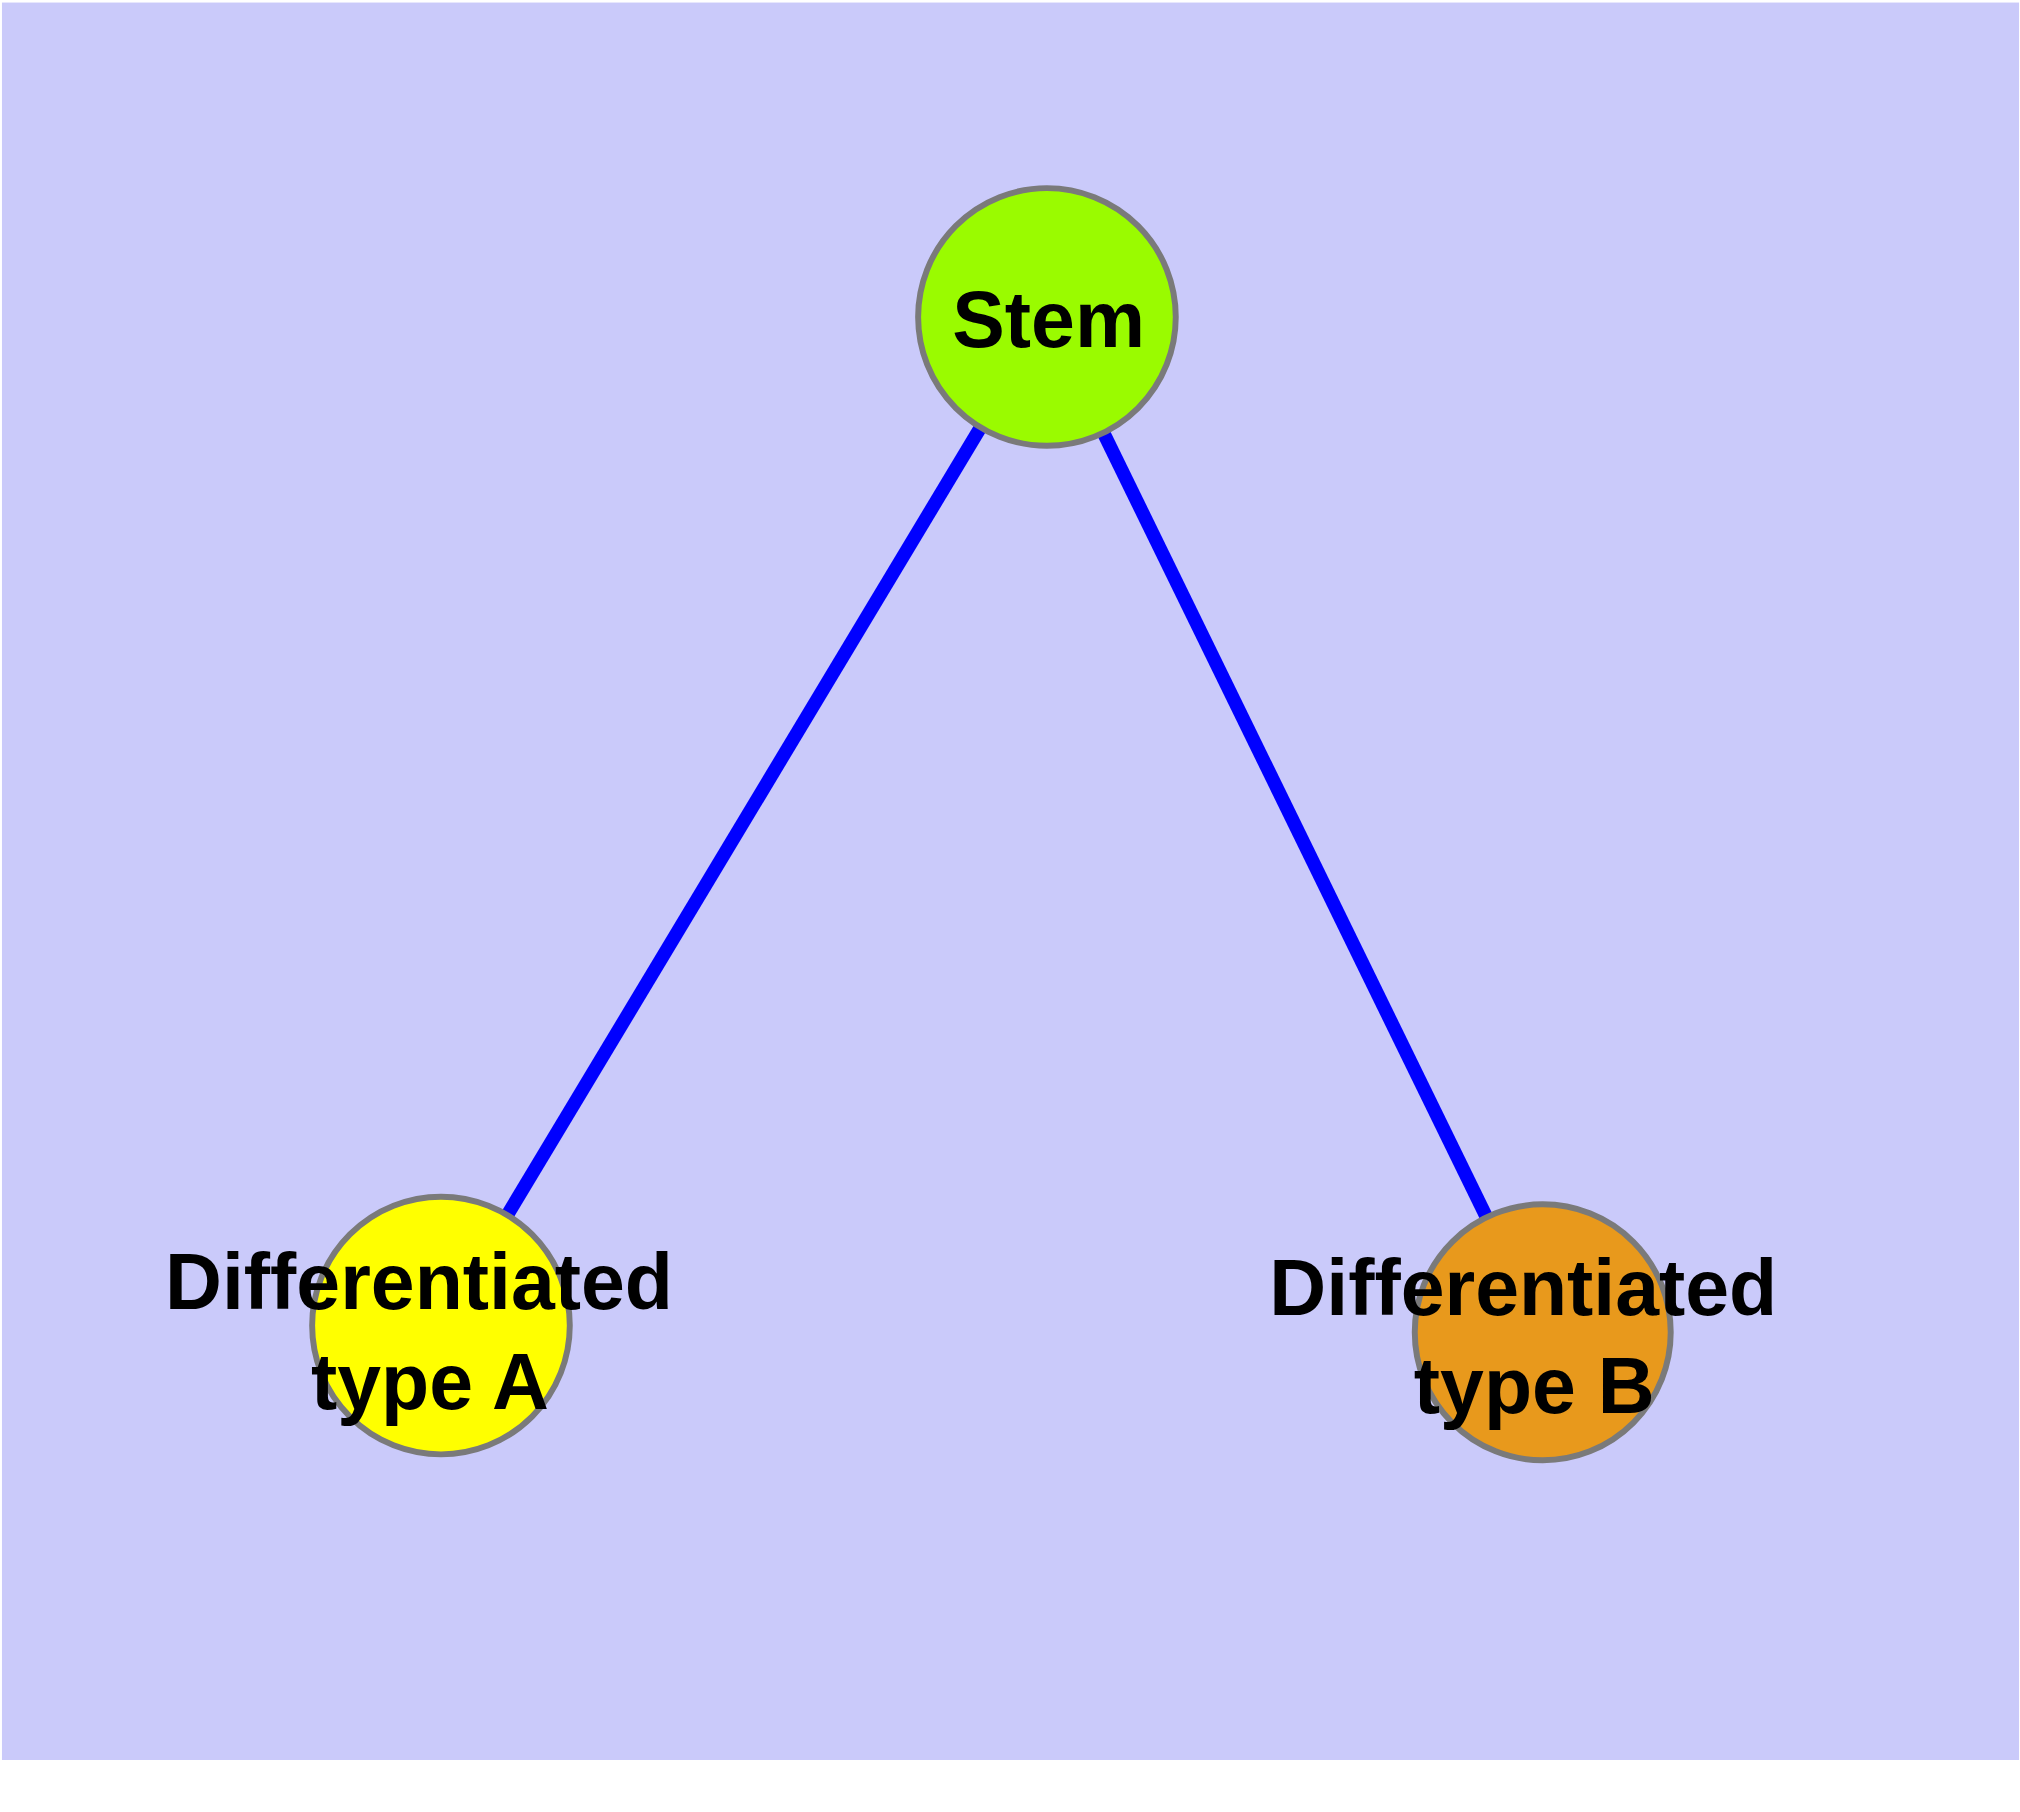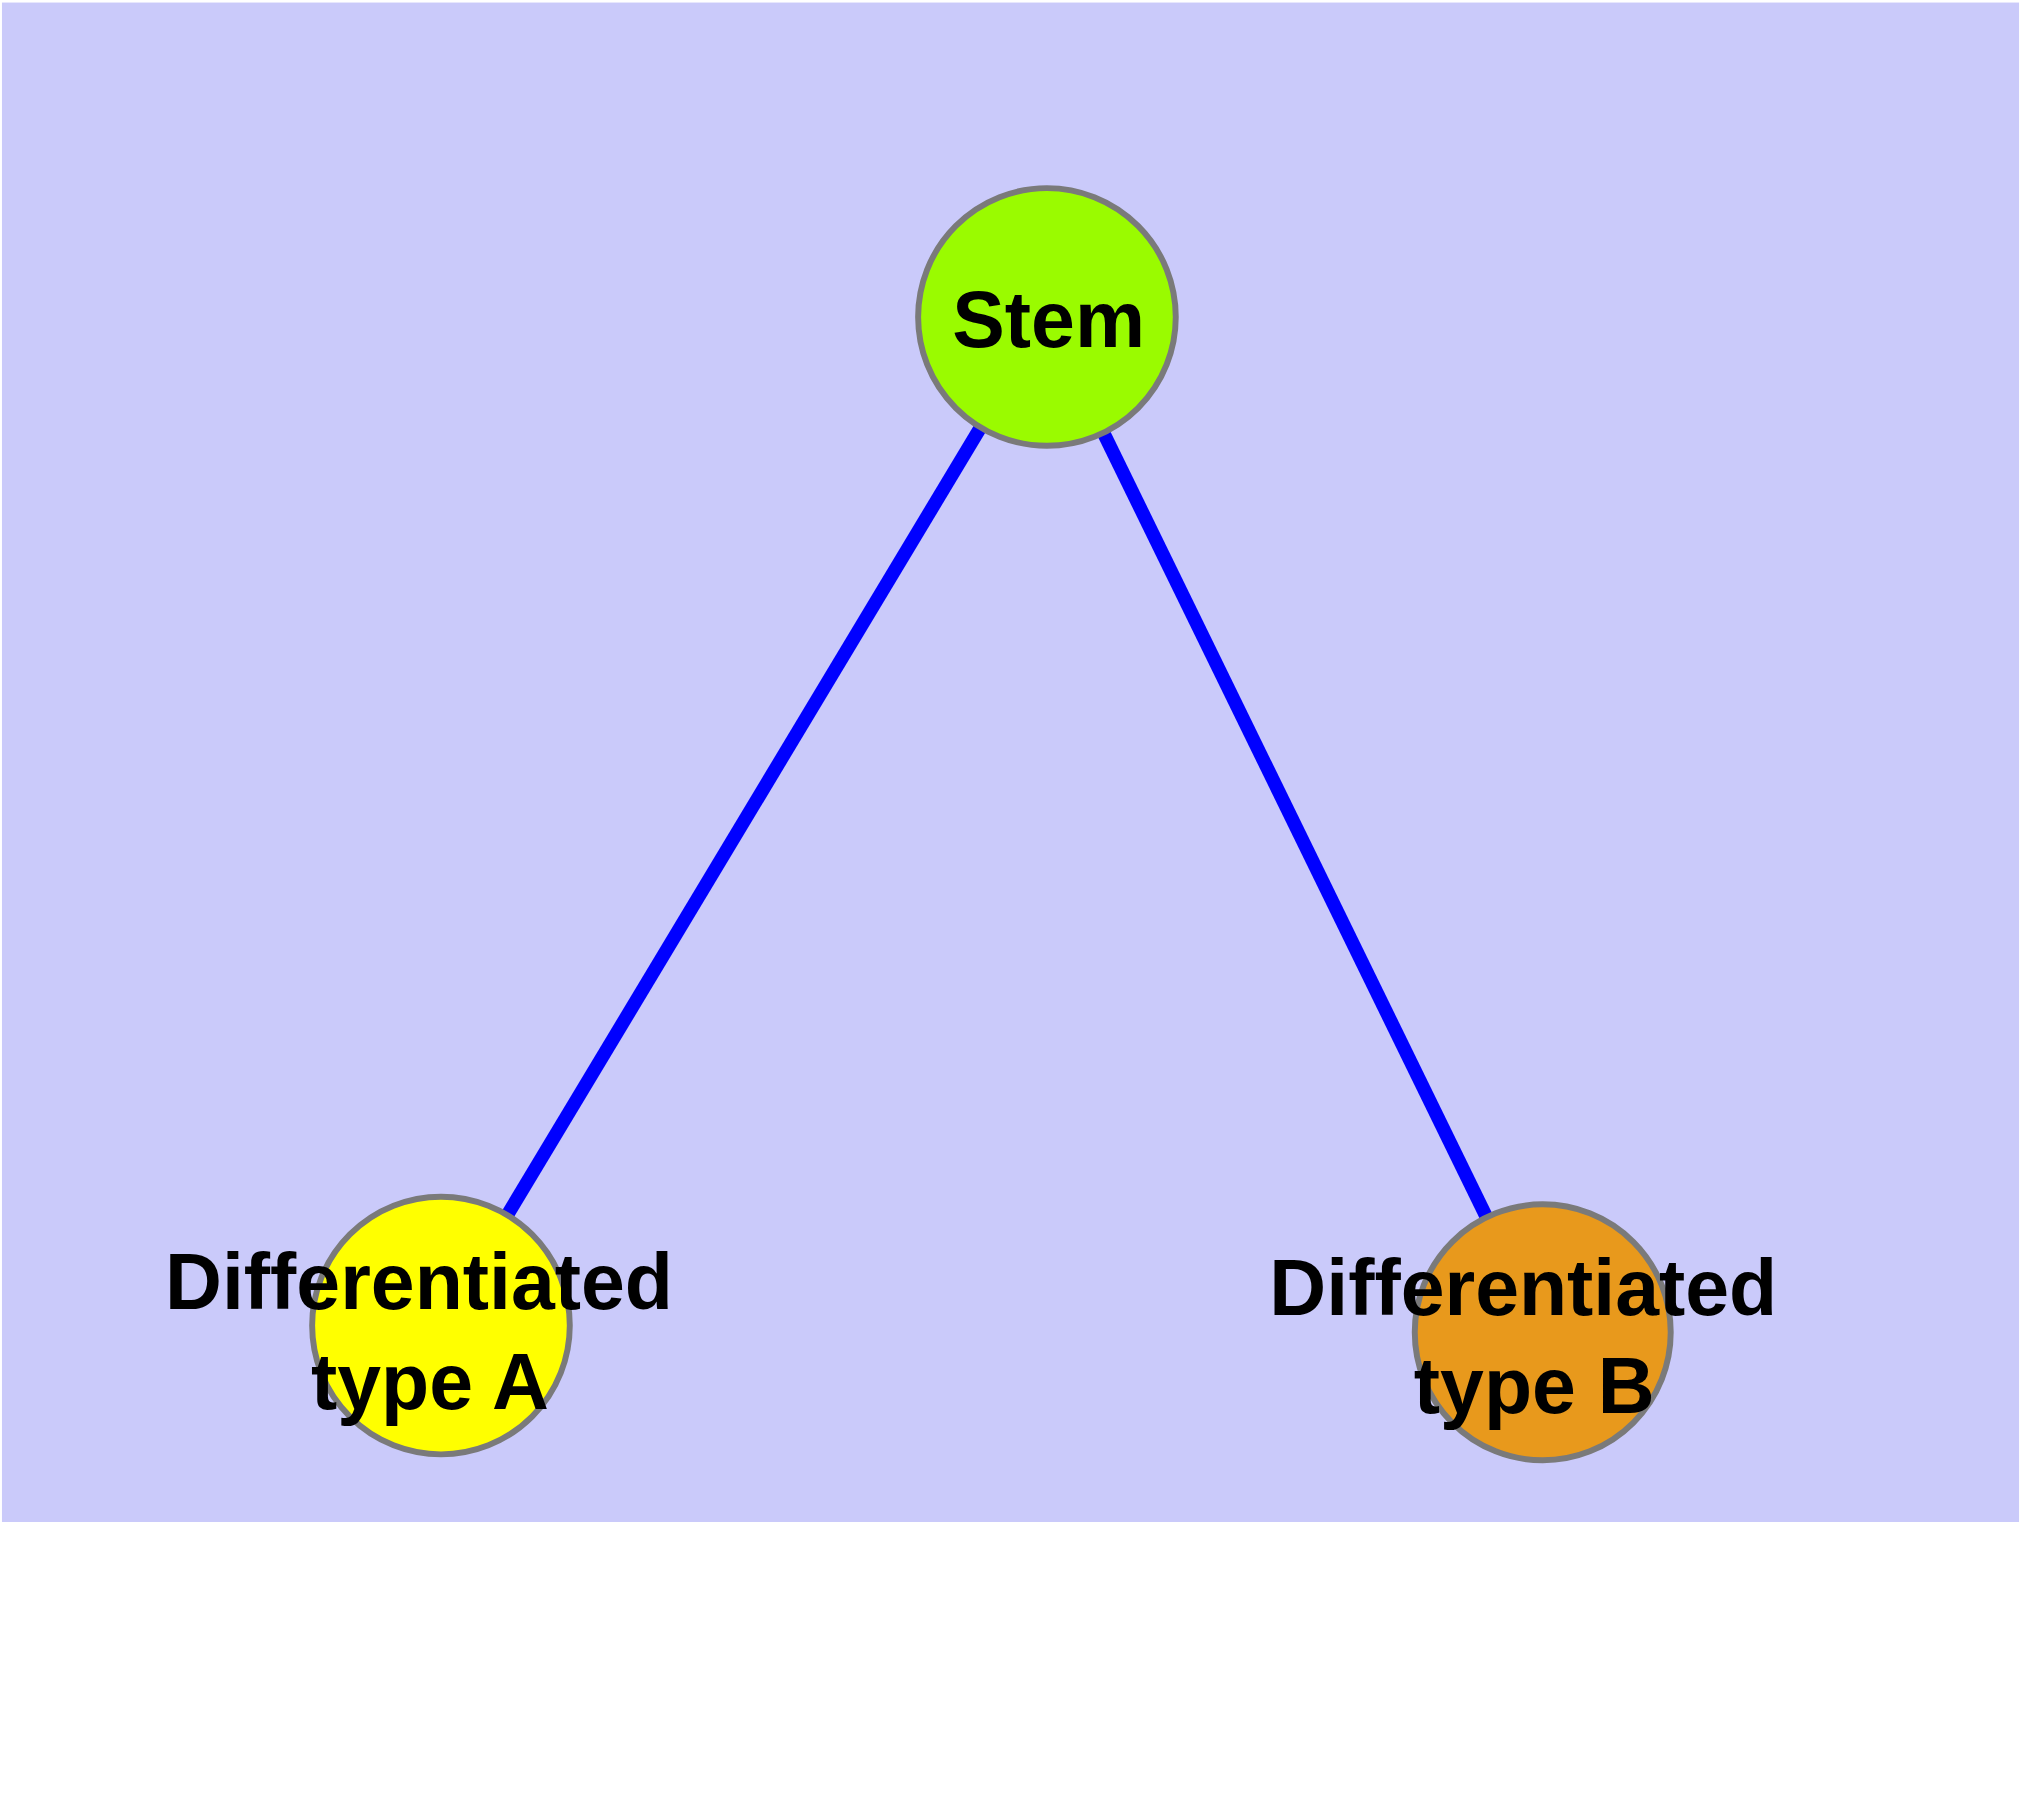--- a/index.html
+++ b/index.html
@@ -3,21 +3,21 @@
 <meta charset="utf-8">
 <style>
   html, body {
     margin: 0;
     padding: 0;
     background: #ffffff;
   }
   .stage {
     position: relative;
     width: 2021px;
-    height: 1522px;
+    height: 1760px;
     background: #ffffff;
     overflow: hidden;
   }
   svg.graph {
     position: absolute;
     top: 0;
     left: 0;
     display: block;
   }
   .node-label {

